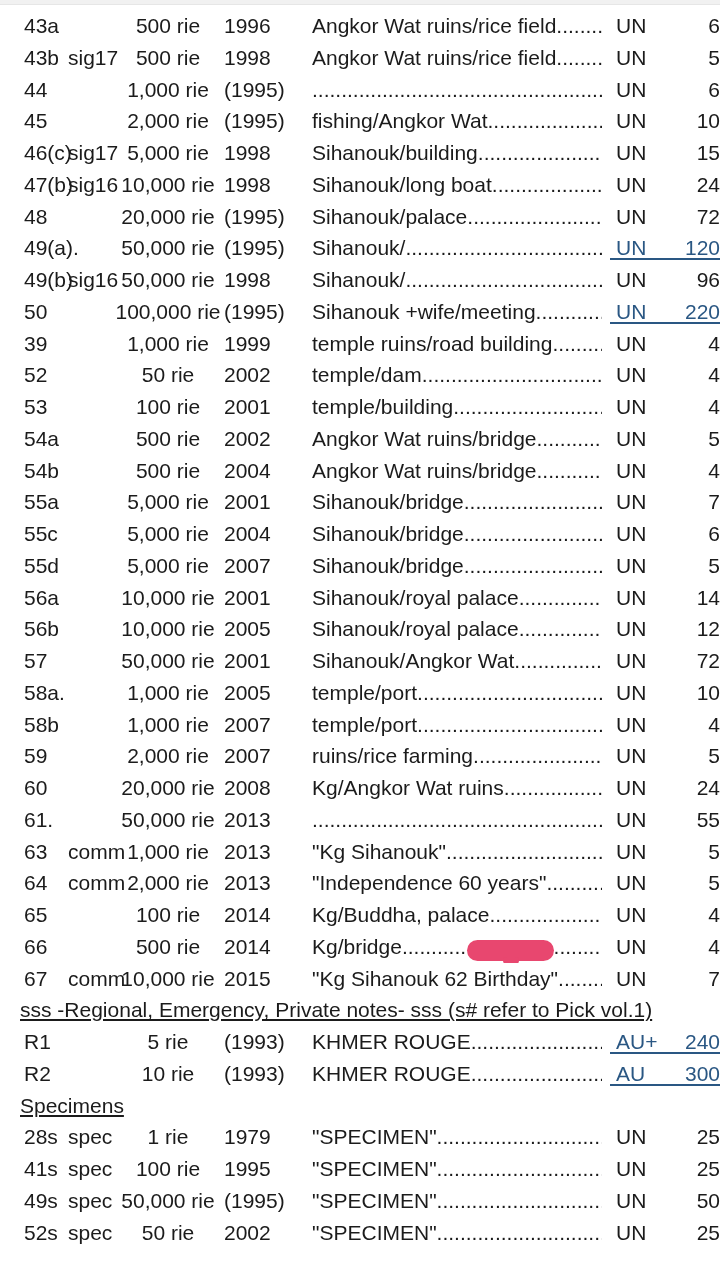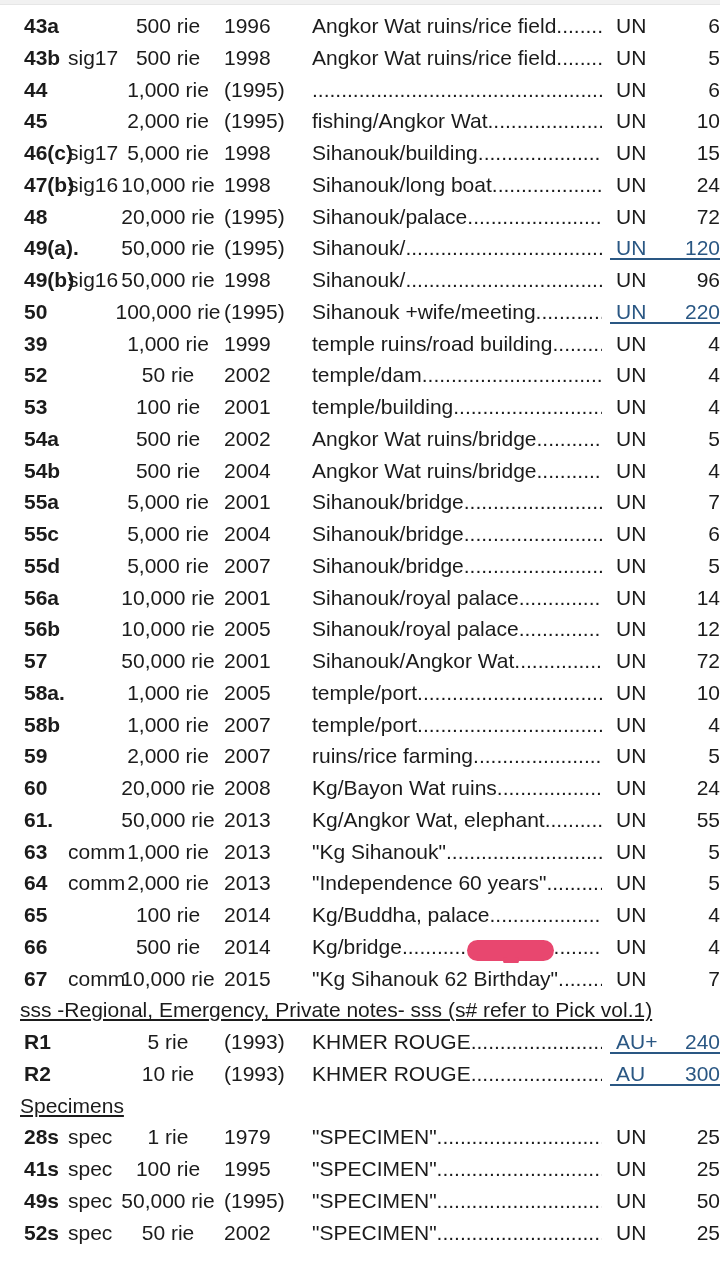--- a/index.html
+++ b/index.html
@@ -7,21 +7,21 @@
     width:720px;height:1271px;background:#ffffff;
     font-family:"Liberation Sans","DejaVu Sans",sans-serif;
     font-size:21px;color:#1b1b1b;overflow:hidden;
   }
   .top-band{height:4px;background:#f1f1f1;border-bottom:1px solid #e6e6e6;}
   .list{padding-top:5px;}
   .row{
     display:flex;align-items:baseline;height:31.75px;line-height:31.75px;
     padding-left:24px;white-space:nowrap;
   }
-  .cat{width:44px;flex:0 0 44px;font-weight:bold;}
+  .cat{width:44px;flex:0 0 44px;}
   .variety{width:44px;flex:0 0 44px;}
   .denom{width:112px;flex:0 0 112px;text-align:center;}
   .year{width:76px;flex:0 0 76px;}
   .desc-cell{flex:1 1 auto;display:flex;overflow:hidden;position:relative;padding-left:12px;}
   .desc{flex:0 0 auto;}
   .dots{flex:1 1 auto;overflow:hidden;margin-right:6px;}
   .gp{flex:0 0 112px;display:flex;position:relative;}
   .grade{padding-left:8px;flex:0 0 auto;}
   .price{flex:1 1 auto;text-align:right;}
   .gp.link{color:#2a5783;}
@@ -431,37 +431,36 @@
       <span class="price">5</span>
     </span>
   </div>
 
   <div class="row">
     <span class="cat">60</span>
     <span class="variety"></span>
     <span class="denom">20,000 rie</span>
     <span class="year">2008</span>
     <span class="desc-cell">
-      <span class="desc">Kg/Bayon Wat ruins</span>
+      <span class="desc">Kg/Angkor Wat ruins</span>
       <span class="dots">............................................................................................................................................</span>
 
     </span>
     <span class="gp">
       <span class="grade">UN</span>
       <span class="price">24</span>
     </span>
   </div>
 
   <div class="row">
     <span class="cat">61.</span>
     <span class="variety"></span>
     <span class="denom">50,000 rie</span>
     <span class="year">2013</span>
     <span class="desc-cell">
-      <span class="desc">Kg/Angkor Wat, elephant</span>
       <span class="dots">............................................................................................................................................</span>
 
     </span>
     <span class="gp">
       <span class="grade">UN</span>
       <span class="price">55</span>
     </span>
   </div>
 
   <div class="row">

